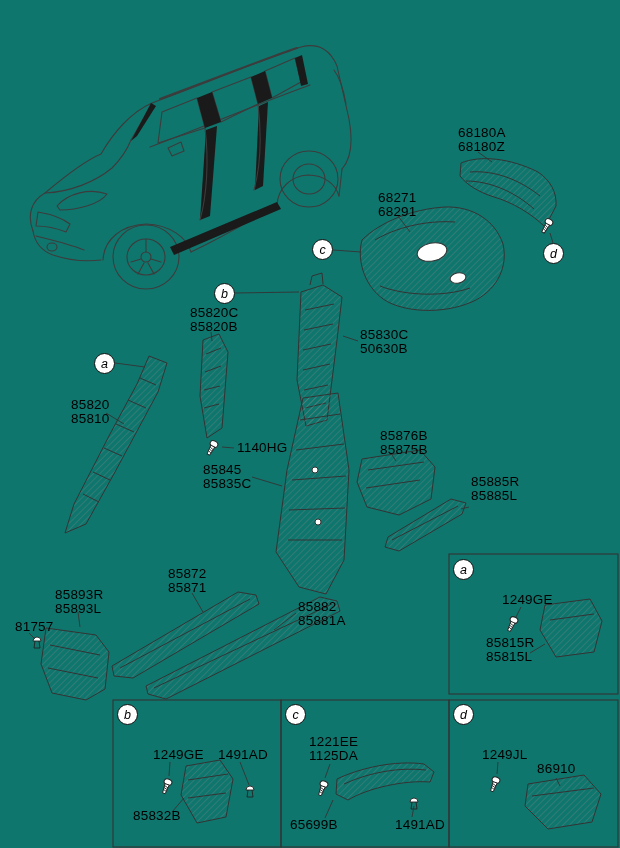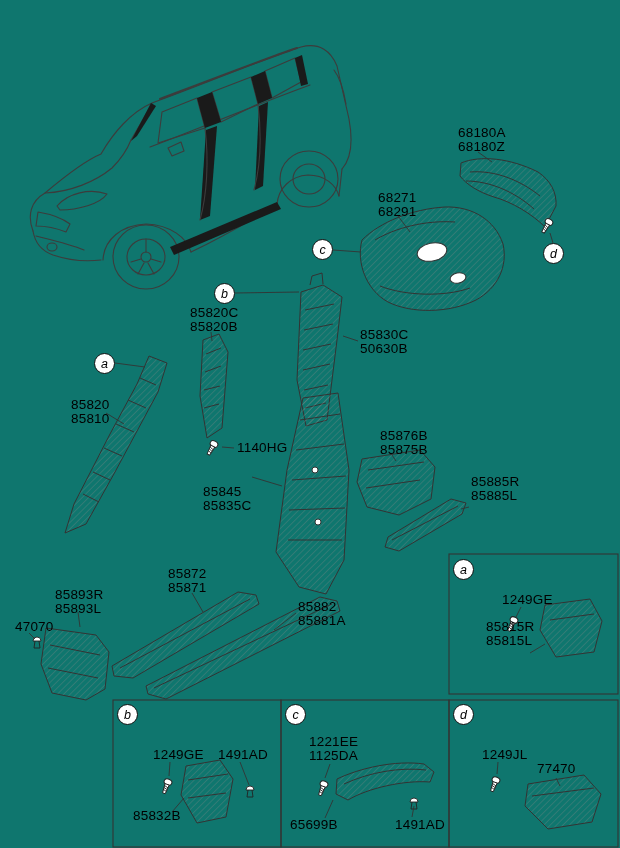--- a/index.html
+++ b/index.html
@@ -219,42 +219,42 @@
   <div>85830C</div>
   <div>50630B</div>
 </div>
 <div class="label" style="left:71px;top:398px">
   <div>85820</div>
   <div>85810</div>
 </div>
 <div class="label" style="left:237px;top:441px">
   <div>1140HG</div>
 </div>
-<div class="label" style="left:203px;top:485px">
+<div class="label" style="left:203px;top:463px">
   <div>85845</div>
   <div>85835C</div>
 </div>
 <div class="label" style="left:380px;top:429px">
   <div>85876B</div>
   <div>85875B</div>
 </div>
 <div class="label" style="left:471px;top:475px">
   <div>85885R</div>
   <div>85885L</div>
 </div>
 <div class="label" style="left:168px;top:567px">
   <div>85872</div>
   <div>85871</div>
 </div>
 <div class="label" style="left:55px;top:588px">
   <div>85893R</div>
   <div>85893L</div>
 </div>
 <div class="label" style="left:15px;top:620px">
-  <div>47070</div>
+  <div>81757</div>
 </div>
 <div class="label" style="left:298px;top:600px">
   <div>85882</div>
   <div>85881A</div>
 </div>
 
 <div class="callout" style="left:94px;top:353px">
       <span>a</span>
     </div>
 <div class="callout" style="left:214px;top:283px">
@@ -266,21 +266,21 @@
 <div class="callout" style="left:543px;top:243px">
       <span>d</span>
     </div>
 
 <div class="callout" style="left:453px;top:559px">
       <span>a</span>
     </div>
 <div class="label" style="left:502px;top:593px">
       <div>1249GE</div>
     </div>
-<div class="label" style="left:486px;top:620px">
+<div class="label" style="left:486px;top:636px">
   <div>85815R</div>
   <div>85815L</div>
 </div>
 
 <div class="callout" style="left:117px;top:704px">
       <span>b</span>
     </div>
 <div class="label" style="left:153px;top:748px">
       <div>1249GE</div>
     </div>
@@ -305,16 +305,16 @@
       <div>1491AD</div>
     </div>
 
 <div class="callout" style="left:453px;top:704px">
       <span>d</span>
     </div>
 <div class="label" style="left:482px;top:748px">
       <div>1249JL</div>
     </div>
 <div class="label" style="left:537px;top:762px">
-      <div>77470</div>
+      <div>86910</div>
     </div>
 
 </div>
 
 </body></html>

